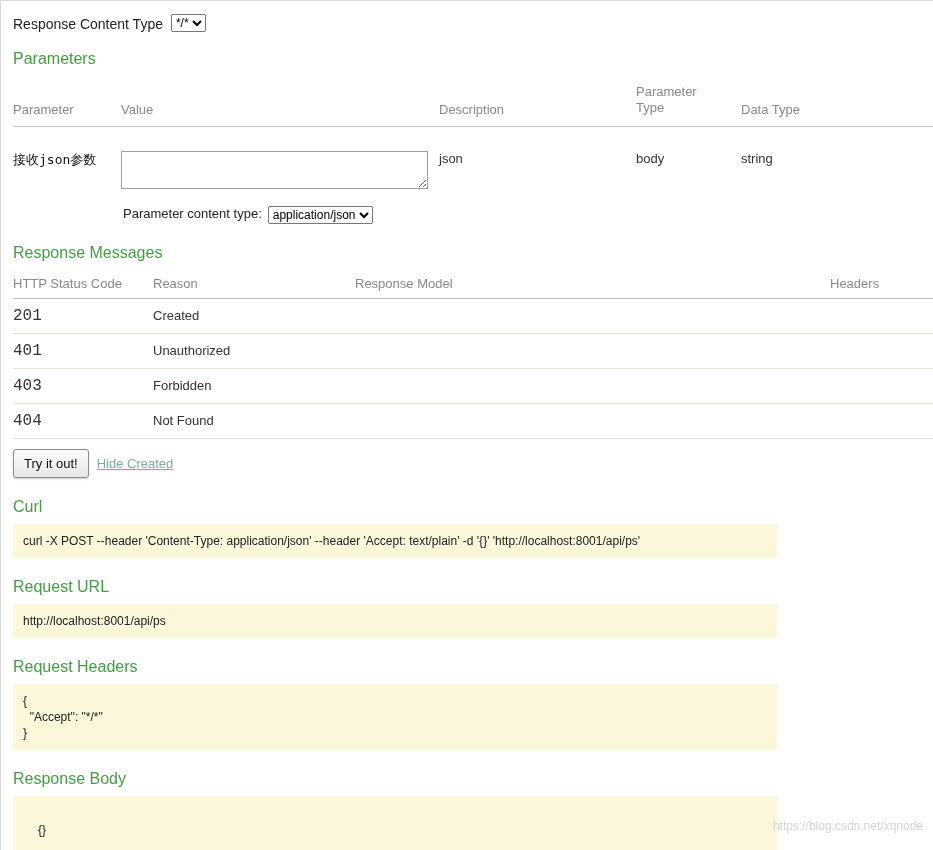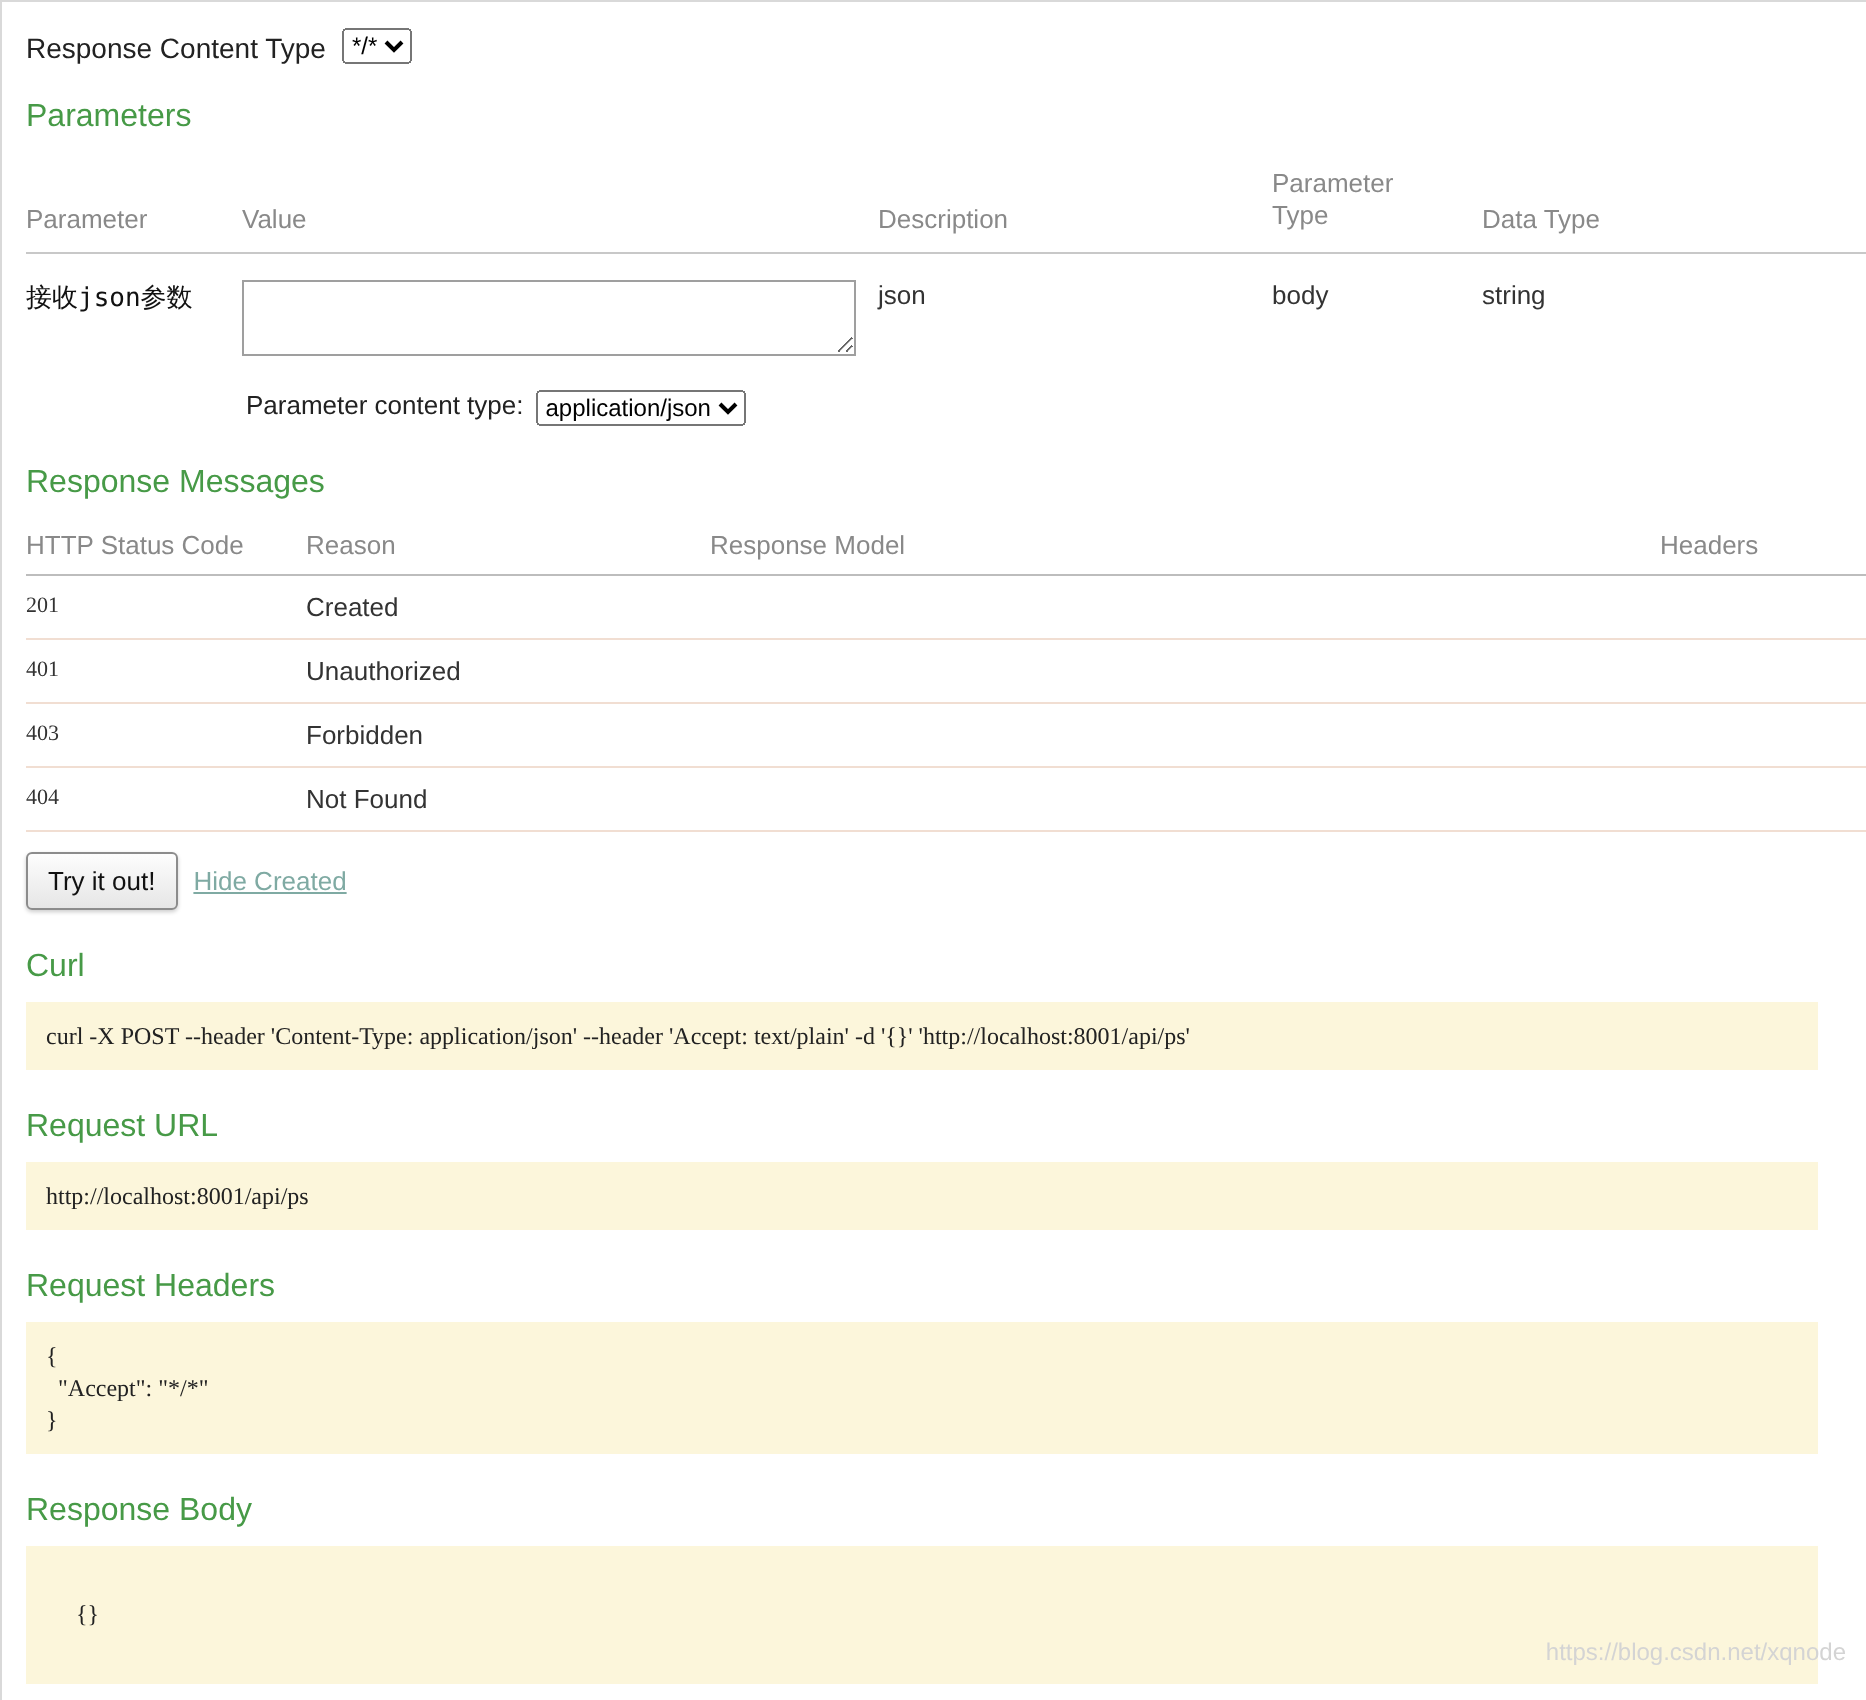--- a/index.html
+++ b/index.html
@@ -17,50 +17,50 @@
   .sec-h.first { margin-top:18px; }
 
   table.params { width:921px; border-collapse:collapse; font-size:13px; table-layout:fixed; }
   table.params col.c1{width:108px;} table.params col.c2{width:318px;}
   table.params col.c3{width:197px;} table.params col.c4{width:105px;}
   table.params th {
     text-align:left; font-weight:400; color:#898989; padding:8px 0 9px 0;
     border-bottom:1px solid #c8c8c8; vertical-align:bottom;
   }
   .wrap-head { display:inline-block; width:72px; line-height:1.25; }
-  table.params td { vertical-align:top; padding:13px 0 6px 0; font-size:13px; }
+  table.params td { vertical-align:top; padding:24px 0 6px 0; font-size:13px; }
   .param-name { font-family:"DejaVu Sans Mono", monospace; font-size:12px; color:#111; }
   .param-textarea {
     width:307px; height:38px; border:1px solid #9f9f9f; resize:both;
     font-family:"DejaVu Sans Mono", monospace; font-size:12px; padding:3px; background:#fff;
   }
   .ctype-row { margin:8px 0 0 110px; font-size:13px; color:#222; display:flex; }
   .ctype-row select { margin-left:6px; font-size:12px; }
 
   table.resp { width:921px; border-collapse:collapse; font-size:13px; table-layout:fixed; margin-top:0; }
   table.resp col.r1{width:140px;} table.resp col.r2{width:202px;} table.resp col.r3{width:475px;}
   table.resp th {
     text-align:left; font-weight:400; color:#898989; padding:6px 0 7px 0;
     border-bottom:1px solid #bdbdbd;
   }
   table.resp td { padding:8px 0; border-bottom:1px solid #f1ded2; color:#333; }
-  .code-cell { font-family:Liberation Serif, serif; font-size:11px; color:#111; }
+  .code-cell { font-family:Liberation Mono, monospace; font-size:16px; color:#111; }
 
   .action-row { margin-top:10px; display:flex; align-items:center; gap:8px; }
   .try-btn {
     font-family:"Liberation Sans", sans-serif; font-size:13px; color:#111;
     padding:6px 10px; border:1px solid #8c8c8c; border-radius:3px;
     background:linear-gradient(#fdfdfd,#e6e6e6); box-shadow:0 1px 2px rgba(0,0,0,.2);
     cursor:pointer;
   }
   .hide-link { color:#7faaa3; font-size:13px; text-decoration:underline; cursor:pointer; }
 
   .codeblock {
-    width:896px; background:#fcf6db; margin-top:6px;
-    font-family:Liberation Serif, serif; font-size:12px; color:#222;
+    width:764px; background:#fcf6db; margin-top:6px;
+    font-family:Liberation Sans, sans-serif; font-size:12px; color:#222;
     padding:9px 10px; white-space:pre-wrap; word-break:break-all; line-height:1.35;
   }
   .codeblock.tall { padding:26px 10px 26px 25px; }
   .watermark {
     position:absolute; top:818px; right:10px; color:#d4d4d4; font-size:12px;
     pointer-events:none;
   }
 </style>
 </head>
 <body>

